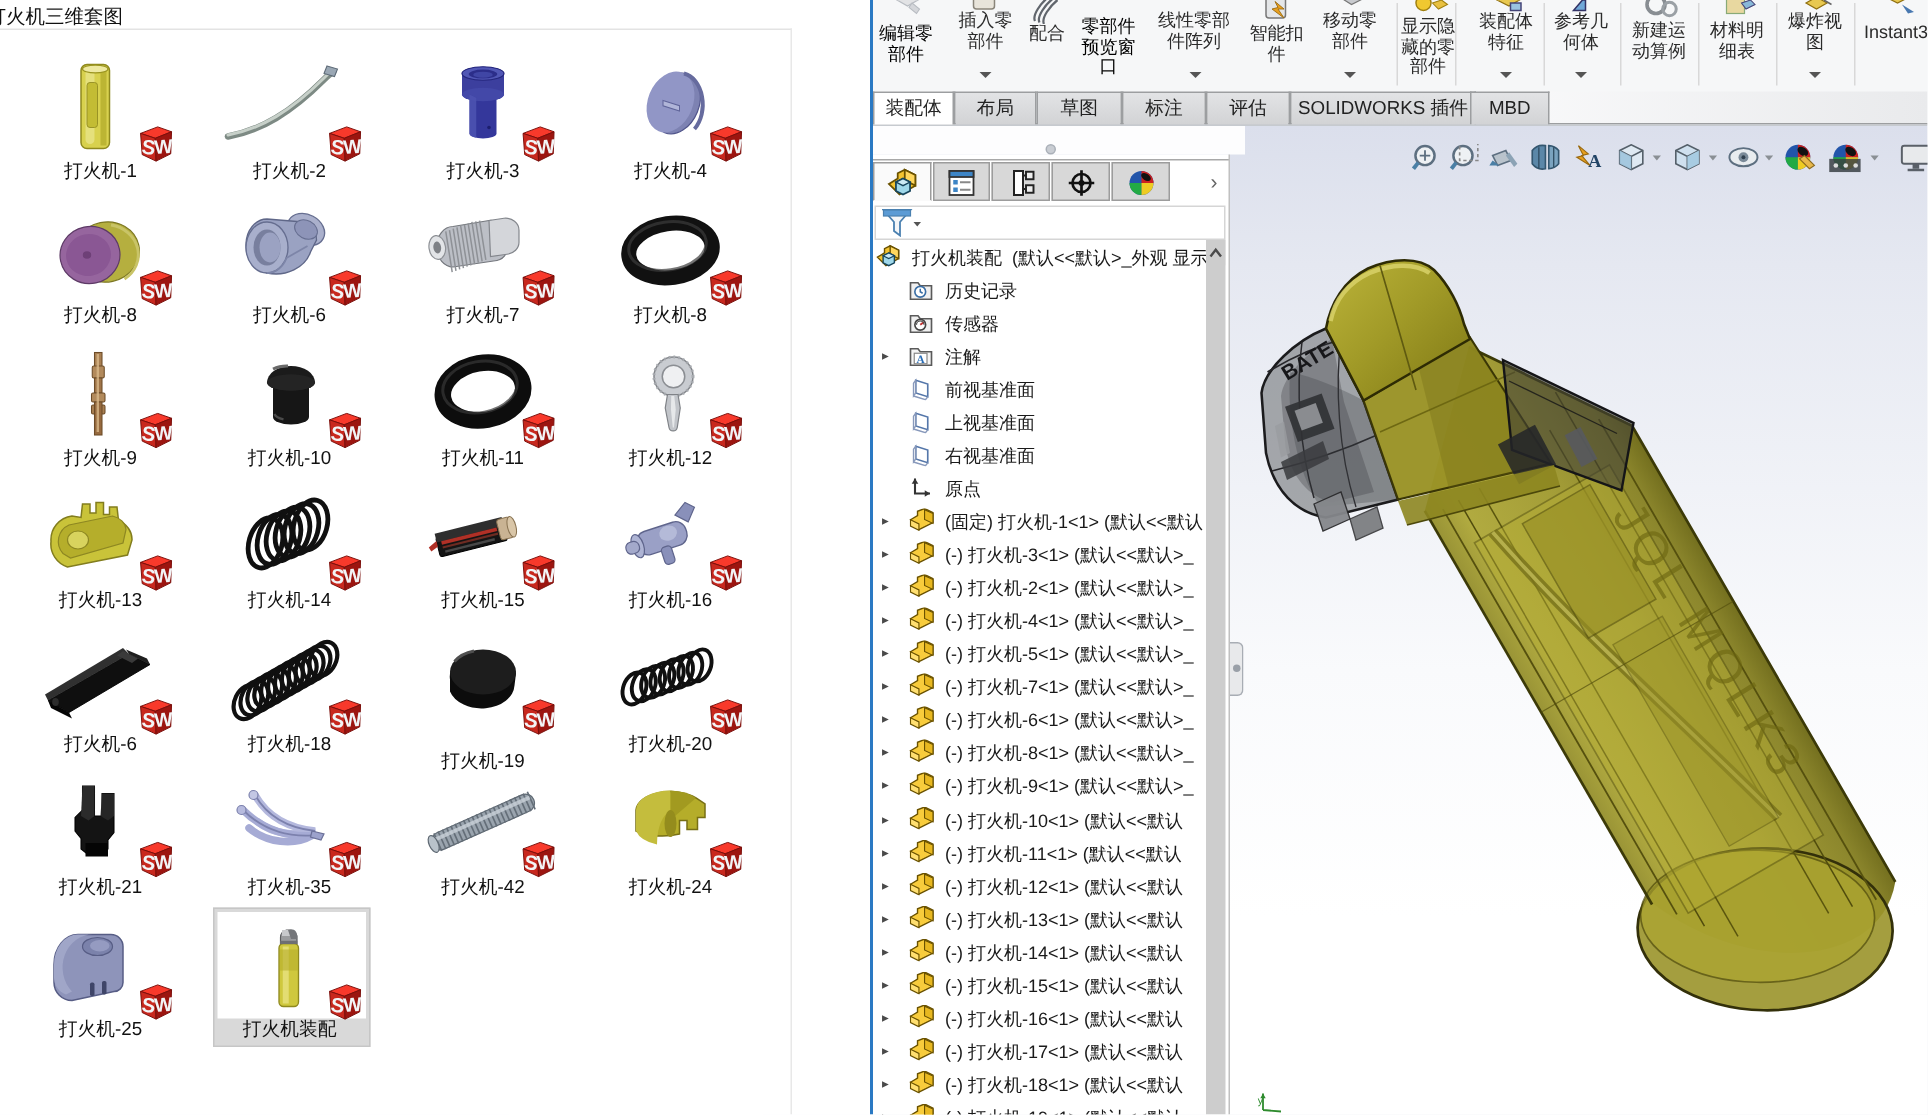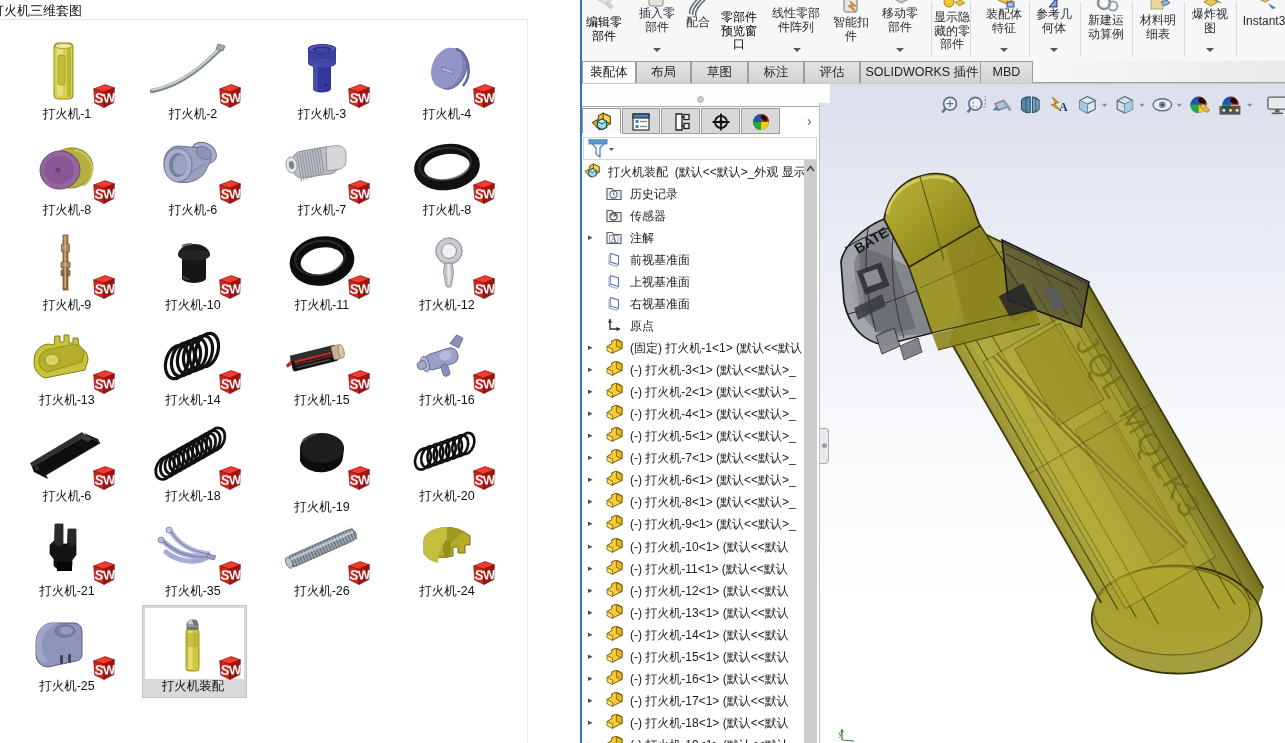--- a/index.html
+++ b/index.html
@@ -441,21 +441,21 @@
 <ellipse cx="9" cy="30" rx="3" ry="6" fill="#b9c2ca" stroke="#5f6973" stroke-width="0.8"></ellipse>
 </g>
     </svg>
 <svg class="abs" style="left:346px;top:560.5px" width="25" height="24" viewBox="0 0 23 22">
 <polygon points="2.5,4.5 13,0.5 21.5,3.5 11.5,7.5" fill="#f8392b" stroke="#7a0e0a" stroke-width="0.6"></polygon>
 <polygon points="2.5,4.5 11.5,7.5 12,21.5 3.5,17.5" fill="#c8281e" stroke="#7a0e0a" stroke-width="0.6"></polygon>
 <polygon points="11.5,7.5 21.5,3.5 21,17 12,21.5" fill="#9c1510" stroke="#7a0e0a" stroke-width="0.6"></polygon>
 <text x="7.3" y="17.2" font-size="12.5" font-weight="bold" fill="#f2f4f6" font-family="Liberation Sans,sans-serif" text-anchor="middle" transform="rotate(8 7 14)">S</text>
 <text x="16.6" y="16.8" font-size="12" font-weight="bold" fill="#f2f4f6" font-family="Liberation Sans,sans-serif" text-anchor="middle" transform="rotate(-4 17 13)">W</text>
 </svg>
-<div class="abs ilabel" style="left:262px;top:582.5px;width:120px">打火机-26</div>
+<div class="abs ilabel" style="left:262px;top:582.5px;width:120px">打火机-42</div>
 <svg class="abs" style="left:402px;top:517.5px" width="90" height="64" viewBox="0 0 90 64">
       <g>
 <path d="M22 22 a23 13 0 0 1 40 -8 l6 4 0 9 -5 0 0 8 -7 0 0 -6 -5 0 0 9 a23 10 0 0 1 -29 -2 z" fill="#b5ad2a" stroke="#776f14" stroke-width="1"></path>
 <path d="M22 22 a23 13 0 0 1 23 -13 l0 14 a10 22 0 0 0 -9 22 a23 13 0 0 1 -14 -9 z" fill="#c4bd3d"></path>
 <path d="M45 9 a23 13 0 0 1 17 5 l-14 12 -3 -3 z" fill="#a29a20"></path>
 <ellipse cx="45" cy="31" rx="4" ry="9" fill="#948c1d"></ellipse>
 </g>
     </svg>
 <svg class="abs" style="left:471px;top:560.5px" width="25" height="24" viewBox="0 0 23 22">
 <polygon points="2.5,4.5 13,0.5 21.5,3.5 11.5,7.5" fill="#f8392b" stroke="#7a0e0a" stroke-width="0.6"></polygon>

